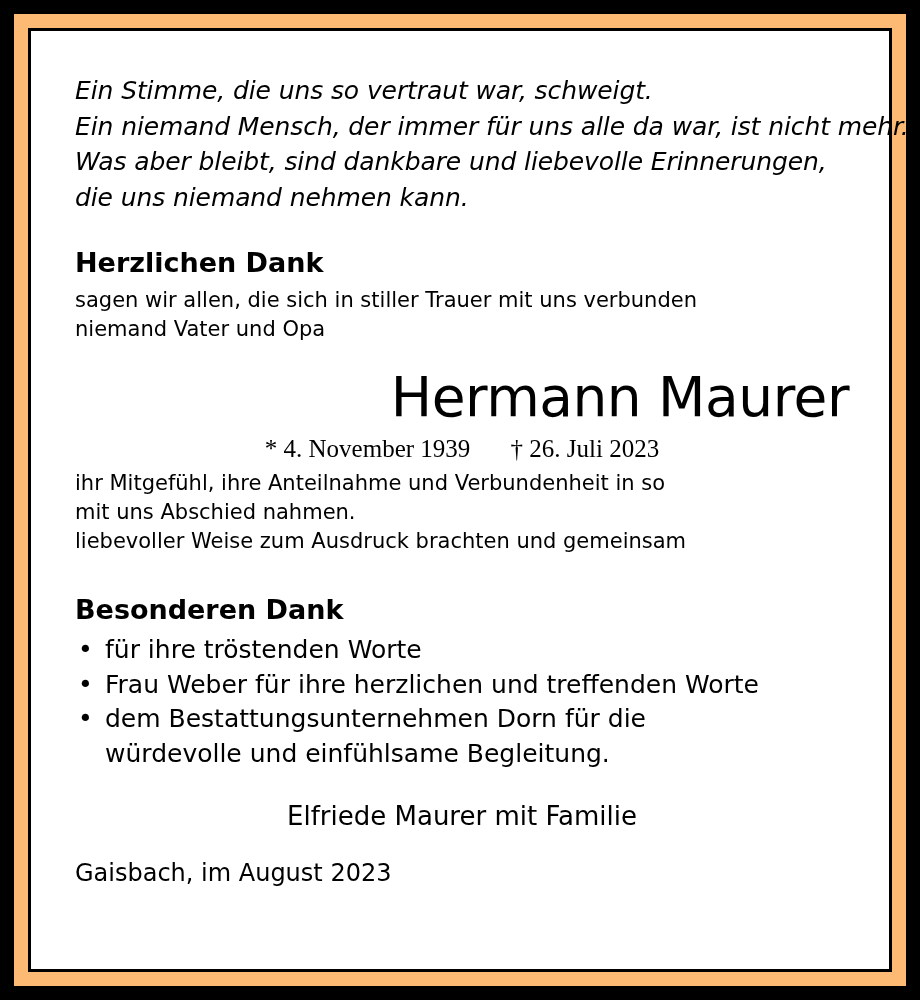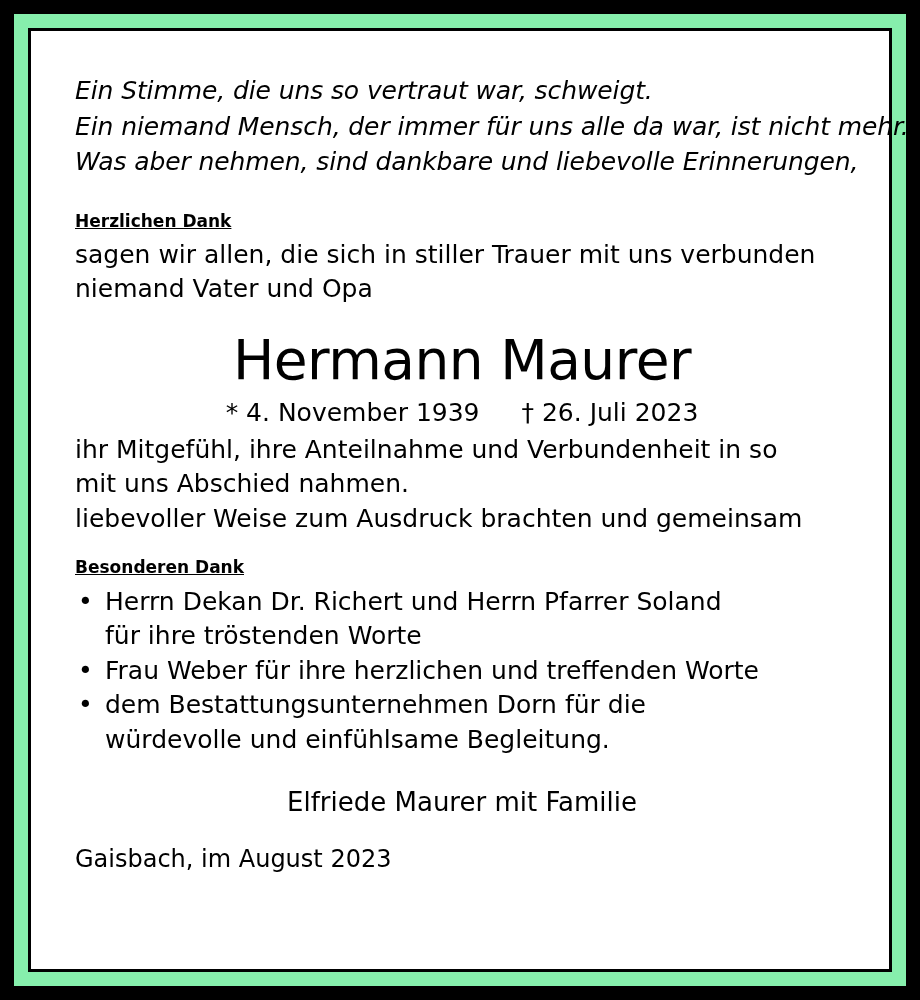--- a/index.html
+++ b/index.html
@@ -14,21 +14,21 @@
     color: #000000;
     overflow: hidden;
   }
   .notice-outer {
     position: absolute;
     left: 0;
     top: 0;
     width: 920px;
     height: 1000px;
     box-sizing: border-box;
-    background: #86efac;
+    background: #fdba74;
     border: 14px solid #000000;
   }
   .notice-inner {
     position: absolute;
     left: 14px;
     top: 14px;
     right: 14px;
     bottom: 14px;
     box-sizing: border-box;
     border: 3px solid #000000;
@@ -50,59 +50,60 @@
     line-height: 1.42;
     letter-spacing: -0.1px;
     margin: 0 0 30px 0;
   }
   .verse .line {
     white-space: nowrap;
   }
 
   .heading {
     font-weight: bold;
-    font-size: 17px;
+    font-size: 27px;
     line-height: 1.3;
     margin: 0 0 6px 0;
-    text-decoration: underline;
   }
 
   .para {
-    font-size: 25px;
+    font-size: 21px;
     line-height: 1.38;
     margin: 0;
   }
   .para .line {
     white-space: nowrap;
   }
 
   .name-block {
     text-align: center;
     margin: 24px 0 6px 0;
   }
   .deceased-name {
     font-size: 55px;
     line-height: 1.08;
     letter-spacing: -0.5px;
     font-weight: normal;
     margin: 0;
+    text-align: right;
   }
   .dates {
     font-size: 25px;
     margin: 8px 0 0 0;
+    font-family: Liberation Serif, serif;
   }
   .dates .birth {
     margin-right: 34px;
   }
 
   .para-after {
   }
 
   .special-thanks-heading {
-    margin-top: 20px;
+    margin-top: 36px;
   }
 
   ul.thanks-list {
     list-style: none;
     margin: 0;
     padding: 0;
     font-size: 25px;
     line-height: 1.38;
   }
   ul.thanks-list li {
@@ -135,21 +136,22 @@
 </head>
 <body>
 
 <div class="notice-outer">
   <div class="notice-inner">
     <div class="content">
 
       <div class="verse">
         <div class="line">Ein Stimme, die uns so vertraut war, schweigt.</div>
         <div class="line">Ein niemand Mensch, der immer für uns alle da war, ist nicht mehr.</div>
-        <div class="line">Was aber nehmen, sind dankbare und liebevolle Erinnerungen,</div>
+        <div class="line">Was aber bleibt, sind dankbare und liebevolle Erinnerungen,</div>
+        <div class="line">die uns niemand nehmen kann.</div>
       </div>
 
       <div class="heading">Herzlichen Dank</div>
 
       <div class="para">
         <div class="line">sagen wir allen, die sich in stiller Trauer mit uns verbunden</div>
         <div class="line">niemand Vater und Opa</div>
       </div>
 
       <div class="name-block">
@@ -164,21 +166,20 @@
         <div class="line">ihr Mitgefühl, ihre Anteilnahme und Verbundenheit in so</div>
         <div class="line">mit uns Abschied nahmen.</div>
         <div class="line">liebevoller Weise zum Ausdruck brachten und gemeinsam</div>
       </div>
 
       <div class="heading special-thanks-heading">Besonderen Dank</div>
 
       <ul class="thanks-list">
         <li>
           <span class="bullet">•</span>
-          <span class="li-line">Herrn Dekan Dr. Richert und Herrn Pfarrer Soland</span>
           <span class="li-line">für ihre tröstenden Worte</span>
         </li>
         <li>
           <span class="bullet">•</span>
           <span class="li-line">Frau Weber für ihre herzlichen und treffenden Worte</span>
         </li>
         <li>
           <span class="bullet">•</span>
           <span class="li-line">dem Bestattungsunternehmen Dorn für die</span>
           <span class="li-line">würdevolle und einfühlsame Begleitung.</span>

